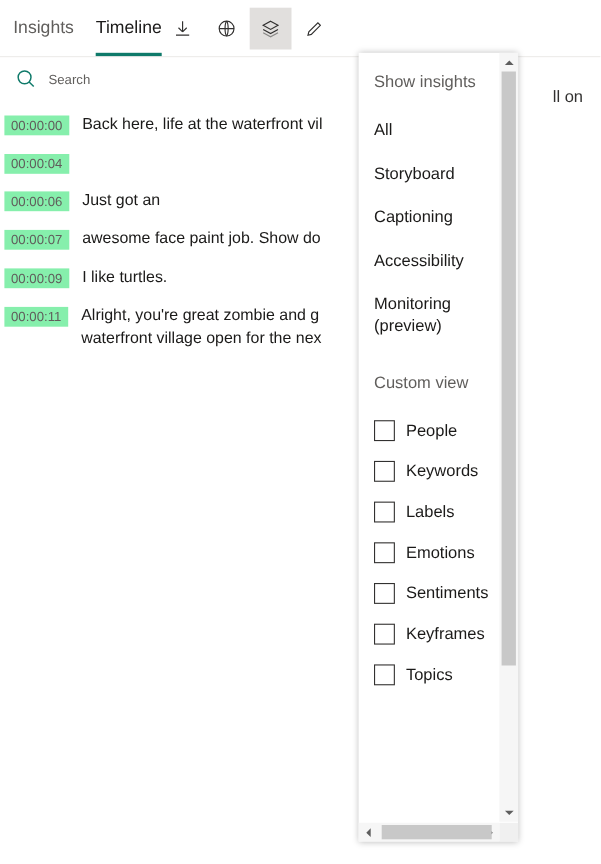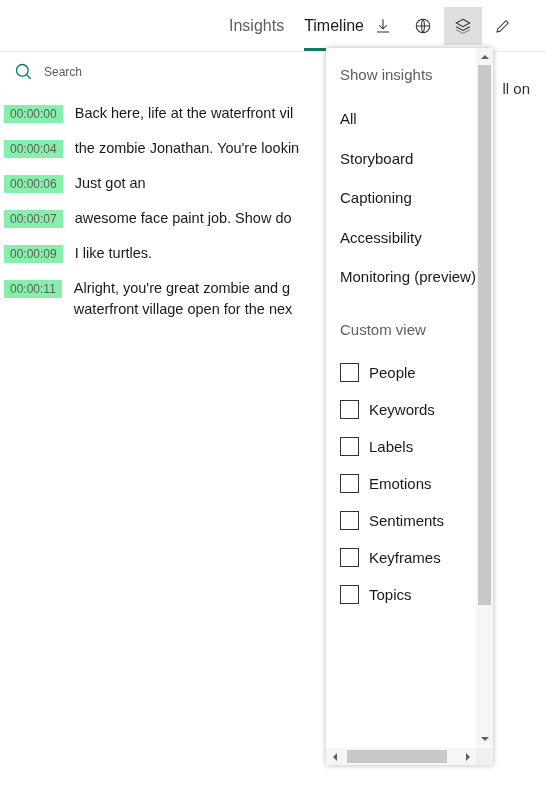--- a/index.html
+++ b/index.html
@@ -9,22 +9,22 @@
       color: #323130;
       width: 546px;
       height: 785px;
       background: #fff;
       position: relative;
       overflow: hidden;
     }
     .header {
       display: flex;
       align-items: center;
-      justify-content: flex-end;
-      padding: 0 24px;
+      justify-content: flex-start;
+      padding: 0 12px;
       height: 52px;
       border-bottom: 1px solid #edebe9;
     }
     .tabs {
       display: flex;
       gap: 20px;
       height: 100%;
       align-items: center;
     }
     .tab {
@@ -113,21 +113,21 @@
     .txt {
       color: #1b1a19;
       font-size: 14.5px;
       line-height: 1.45;
     }
     
     .panel {
       position: absolute;
       top: 48px;
       left: 326px;
-      width: 167px;
+      width: 145px;
       height: 717px;
       background: #fff;
       box-shadow: 0 0 6px rgba(0,0,0,0.28);
       z-index: 10;
       display: flex;
       flex-direction: column;
     }
     .panel-body {
       flex: 1;
       overflow: hidden;
@@ -277,21 +277,20 @@
 
 <span class="right-frag">ll on</span>
 
 <div class="transcript">
   <div class="row">
     <span class="ts">00:00:00</span>
     <span class="txt">Back here, life at the waterfront vil</span>
   </div>
   <div class="row">
     <span class="ts">00:00:04</span>
-    <span class="txt">the zombie Jonathan. You're lookin</span>
   </div>
   <div class="row">
     <span class="ts">00:00:06</span>
     <span class="txt">Just got an</span>
   </div>
   <div class="row">
     <span class="ts">00:00:07</span>
     <span class="txt">awesome face paint job. Show do</span>
   </div>
   <div class="row">

